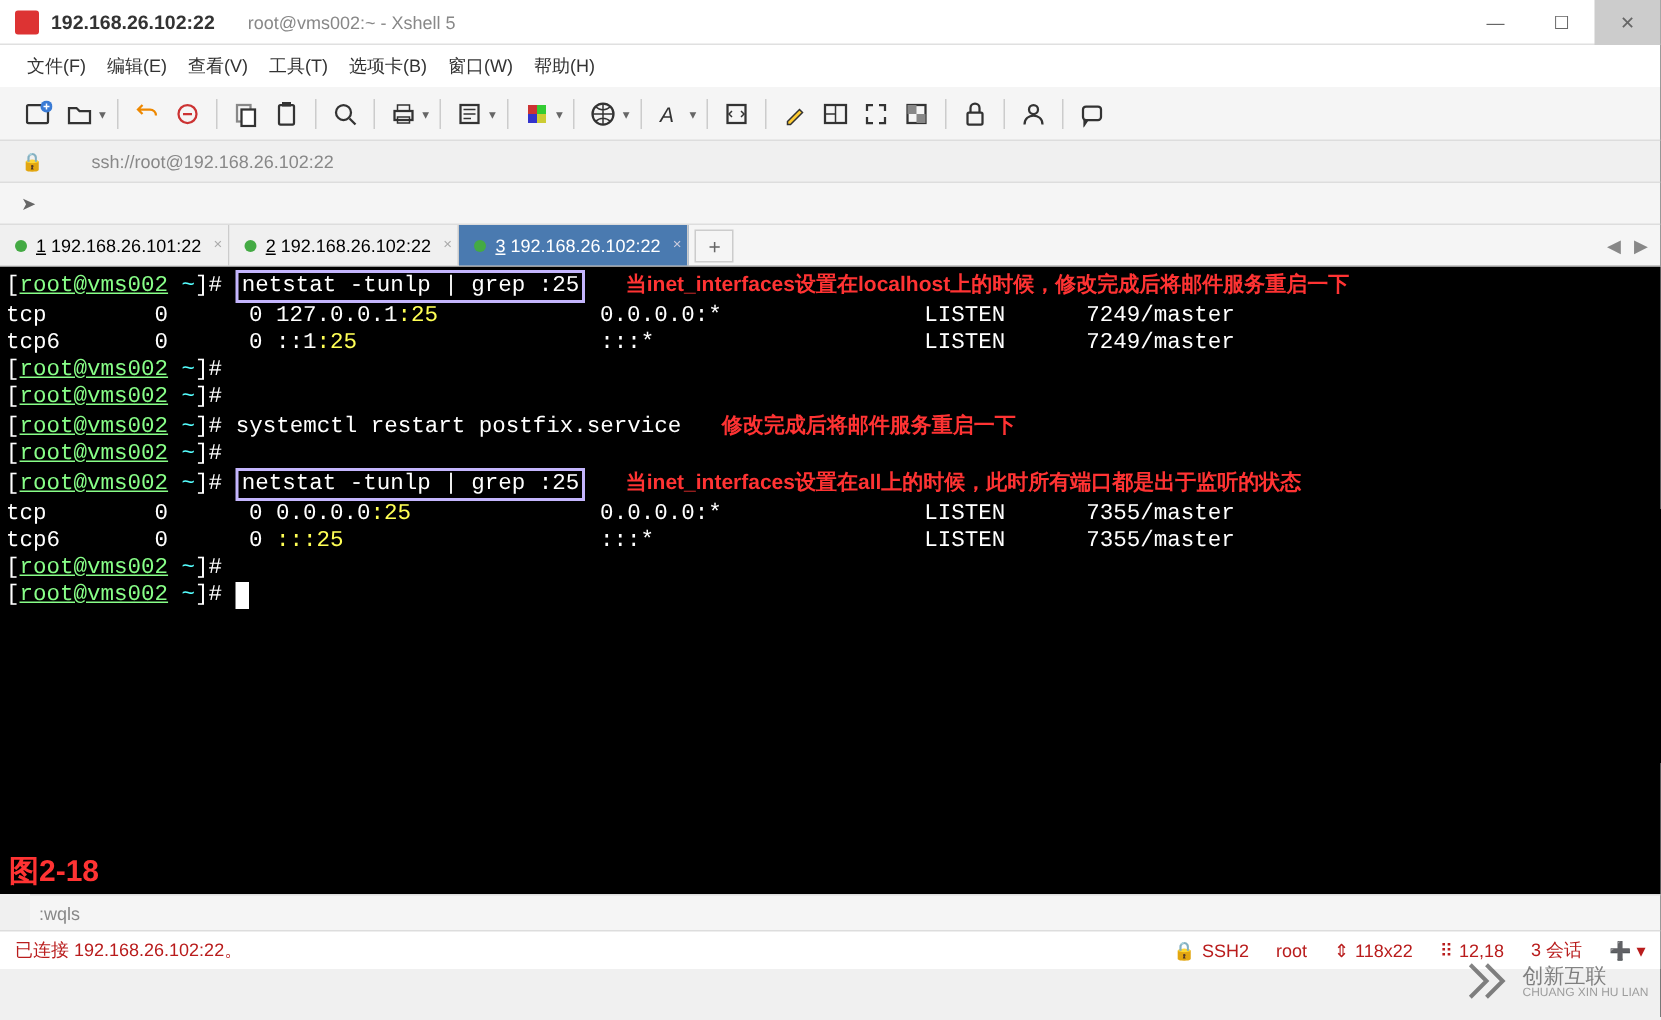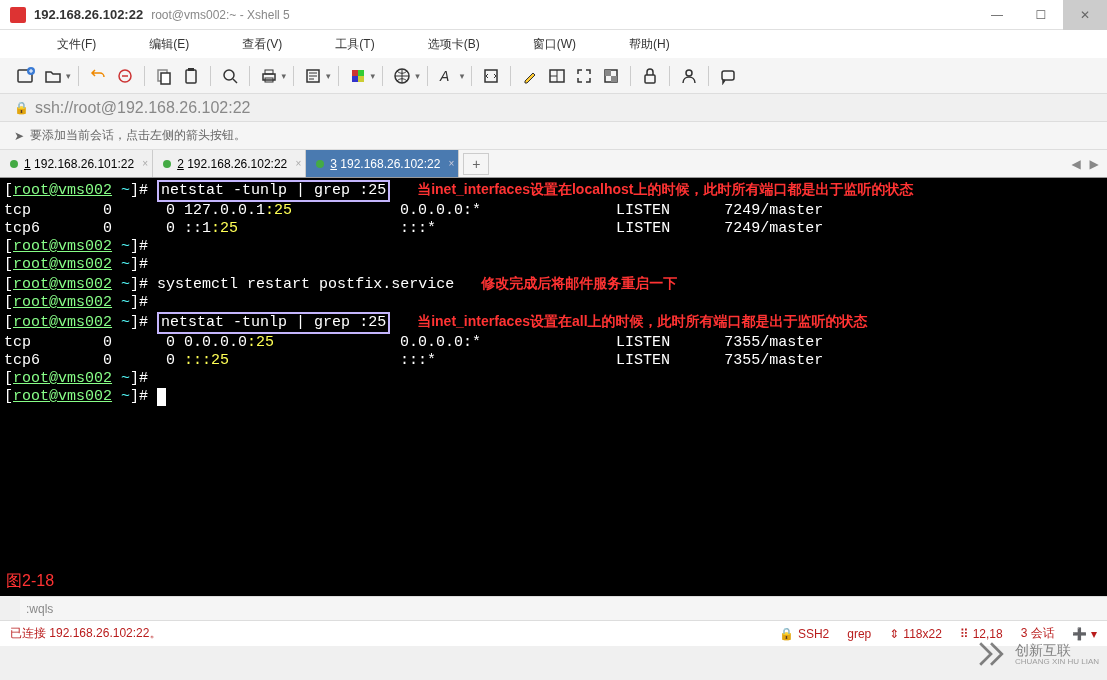--- a/index.html
+++ b/index.html
@@ -1,36 +1,36 @@
 <!DOCTYPE html>
 <html><head>
 <meta charset="utf-8">
 <style>
 * { margin: 0; padding: 0; box-sizing: border-box; }
 body { font-family: "Microsoft YaHei", Arial, sans-serif; font-size: 12px; background: #f0f0f0; width: 1107px; height: 680px; overflow: hidden; position: relative; }
 
 .titlebar { height: 30px; background: #fff; display: flex; align-items: center; padding-left: 10px; border-bottom: 1px solid #e0e0e0; }
 .titlebar .app-icon { width: 16px; height: 16px; background: #d33; border-radius: 2px; margin-right: 8px; }
 .titlebar .title-main { font-size: 13px; font-weight: bold; color: #333; }
-.titlebar .title-sub { font-size: 12px; color: #888; margin-left: 8px; }
+.titlebar .title-sub { font-size: 12px; color: #888; margin-left: 22px; }
 .titlebar .win-controls { margin-left: auto; display: flex; }
 .titlebar .win-btn { width: 44px; height: 30px; display: flex; align-items: center; justify-content: center; color: #666; cursor: pointer; }
 .titlebar .win-btn.close { background: #ccc; }
 
 .menubar { height: 28px; background: #fff; display: flex; align-items: center; padding-left: 14px; gap: 6px; }
-.menubar span { font-size: 12px; color: #333; padding: 0 4px; cursor: pointer; margin-left: 39px; }
+.menubar span { font-size: 12px; color: #333; padding: 0 4px; cursor: pointer; }
 
 .toolbar { height: 36px; background: #f5f5f5; display: flex; align-items: center; padding-left: 14px; gap: 3px; border-bottom: 1px solid #ddd; }
 .toolbar .tb-btn { width: 24px; height: 24px; display: flex; align-items: center; justify-content: center; cursor: pointer; }
 .toolbar .tb-sep { width: 1px; height: 20px; background: #ccc; margin: 0 4px; }
 .toolbar .dd { font-size: 9px; color: #666; margin-left: -2px; }
 
 .addrbar { height: 28px; background: #f0f0f0; display: flex; align-items: center; padding-left: 14px; border-bottom: 1px solid #ddd; }
 .addrbar .lock { color: #888; margin-right: 6px; }
-.addrbar .addr { color: #888; font-size: 16px; }
+.addrbar .addr { color: #888; font-size: 12px; margin-left: 26px; }
 
 .hintbar { height: 28px; background: #f5f5f5; display: flex; align-items: center; padding-left: 14px; border-bottom: 1px solid #ddd; color: #666; }
 .hintbar .arrow { margin-right: 6px; }
 
 .tabbar { height: 28px; background: #f5f5f5; display: flex; align-items: center; border-bottom: 1px solid #999; position: relative; }
 .tab { height: 27px; padding: 0 18px 0 10px; display: flex; align-items: center; border-right: 1px solid #ccc; cursor: pointer; background: #f0f0f0; font-size: 12px; position: relative; }
 .tab.active { background: #4a7ab0; color: #fff; }
 .tab .dot { width: 8px; height: 8px; border-radius: 50%; background: #4a4; margin-right: 6px; }
 .tab .close { position: absolute; right: 4px; color: #aaa; font-size: 10px; }
 .tab.active .close { color: #ccd; }
@@ -38,21 +38,21 @@
 .tab-nav { margin-left: auto; display: flex; padding-right: 4px; }
 .tab-nav span { width: 18px; text-align: center; color: #888; cursor: pointer; }
 
 .terminal { background: #000; color: #fff; font-family: "Consolas", "Courier New", monospace; font-size: 15px; line-height: 18px; padding: 2px 4px; height: 418px; white-space: pre; overflow: hidden; position: relative; }
 .terminal .g { color: #8f8; text-decoration: underline; }
 .terminal .c { color: #5ff; }
 .terminal .y { color: #ff5; }
 .terminal .w { color: #fff; }
 .terminal .redbox { border: 2px solid #c4b5fd; display: inline-block; padding: 0 2px; }
 .terminal .redtxt { color: #f33; font-family: "Microsoft YaHei", sans-serif; font-size: 14px; font-weight: bold; }
-.terminal .figlabel { position: absolute; bottom: 6px; left: 6px; color: #f33; font-family: "Microsoft YaHei", sans-serif; font-size: 16px; font-weight: normal; }
+.terminal .figlabel { position: absolute; bottom: 6px; left: 6px; color: #f33; font-family: "Microsoft YaHei", sans-serif; font-size: 20px; font-weight: bold; }
 .terminal .cursor { background: #fff; color: #000; display: inline-block; width: 9px; }
 
 .cmdbar { height: 24px; background: #f5f5f5; display: flex; align-items: center; padding-left: 6px; color: #888; border-top: 1px solid #ddd; margin-left: 20px; }
 
 .statusbar { height: 26px; background: #fff; display: flex; align-items: center; padding: 0 10px; border-top: 1px solid #ddd; font-size: 12px; color: #b91c1c; }
 .statusbar .sp { flex: 1; }
 .statusbar .sitem { margin-left: 18px; display: flex; align-items: center; gap: 4px; }
 
 .watermark { position: absolute; right: 8px; bottom: 8px; display: flex; align-items: center; gap: 6px; opacity: 0.6; }
 .watermark .wm-icon { width: 36px; height: 36px; }
@@ -227,21 +227,20 @@
     </div>
 </div>
 
 <div class="addrbar">
   <span class="lock">🔒</span>
   <span class="addr">ssh://root@192.168.26.102:22</span>
 </div>
 
 <div class="hintbar">
   <span class="arrow">➤</span>
-  <span>要添加当前会话，点击左侧的箭头按钮。</span>
 </div>
 
 <div class="tabbar">
   <div class="tab">
     <span class="dot"></span>
     <span style="text-decoration:underline">1</span>&nbsp;<span>192.168.26.101:22</span>
     <span class="close">×</span>
   </div>
   <div class="tab">
     <span class="dot"></span>
@@ -253,21 +252,21 @@
     <span style="text-decoration:underline">3</span>&nbsp;<span>192.168.26.102:22</span>
     <span class="close">×</span>
   </div>
   <div class="tab-add">+</div>
   <div class="tab-nav">
     <span>◀</span>
     <span>▶</span>
   </div>
 </div>
 
-<div class="terminal"><span class="w">[</span><span class="g">root@vms002</span><span class="w"> </span><span class="c">~</span><span class="w">]# </span><span class="redbox"><span class="w">netstat -tunlp | grep :25</span></span>   <span class="redtxt">当inet_interfaces设置在localhost上的时候，此时所有端口都是出于监听的状态</span>
+<div class="terminal"><span class="w">[</span><span class="g">root@vms002</span><span class="w"> </span><span class="c">~</span><span class="w">]# </span><span class="redbox"><span class="w">netstat -tunlp | grep :25</span></span>   <span class="redtxt">当inet_interfaces设置在localhost上的时候，修改完成后将邮件服务重启一下</span>
 <span class="w">tcp        0      0 127.0.0.1</span><span class="y">:25</span><span class="w">            0.0.0.0:*               LISTEN      7249/master</span>
 <span class="w">tcp6       0      0 ::1</span><span class="y">:25</span><span class="w">                  :::*                    LISTEN      7249/master</span>
 <span class="w">[</span><span class="g">root@vms002</span><span class="w"> </span><span class="c">~</span><span class="w">]#</span>
 <span class="w">[</span><span class="g">root@vms002</span><span class="w"> </span><span class="c">~</span><span class="w">]#</span>
 <span class="w">[</span><span class="g">root@vms002</span><span class="w"> </span><span class="c">~</span><span class="w">]# </span><span class="w">systemctl restart postfix.service</span>   <span class="redtxt">修改完成后将邮件服务重启一下</span>
 <span class="w">[</span><span class="g">root@vms002</span><span class="w"> </span><span class="c">~</span><span class="w">]#</span>
 <span class="w">[</span><span class="g">root@vms002</span><span class="w"> </span><span class="c">~</span><span class="w">]# </span><span class="redbox"><span class="w">netstat -tunlp | grep :25</span></span>   <span class="redtxt">当inet_interfaces设置在all上的时候，此时所有端口都是出于监听的状态</span>
 <span class="w">tcp        0      0 0.0.0.0</span><span class="y">:25</span><span class="w">              0.0.0.0:*               LISTEN      7355/master</span>
 <span class="w">tcp6       0      0 </span><span class="y">:::25</span><span class="w">                   :::*                    LISTEN      7355/master</span>
 <span class="w">[</span><span class="g">root@vms002</span><span class="w"> </span><span class="c">~</span><span class="w">]#</span>
@@ -275,21 +274,21 @@
 <div class="figlabel">图2-18</div></div>
 
 <div class="cmdbar">
   <span>:wqls</span>
 </div>
 
 <div class="statusbar">
   <span>已连接 192.168.26.102:22。</span>
   <span class="sp"></span>
   <span class="sitem">🔒 <span>SSH2</span></span>
-  <span class="sitem">grep</span>
+  <span class="sitem">root</span>
   <span class="sitem">⇕ <span>118x22</span></span>
   <span class="sitem">⠿ <span>12,18</span></span>
   <span class="sitem">3 会话</span>
   <span class="sitem">➕ ▾</span>
 </div>
 
 <div class="watermark">
   <svg class="wm-icon" viewBox="0 0 40 40">
       <path d="M8 8 L20 20 L8 32 M20 8 L32 20 L20 32" fill="none" stroke="#333" stroke-width="3"></path>
     </svg>

